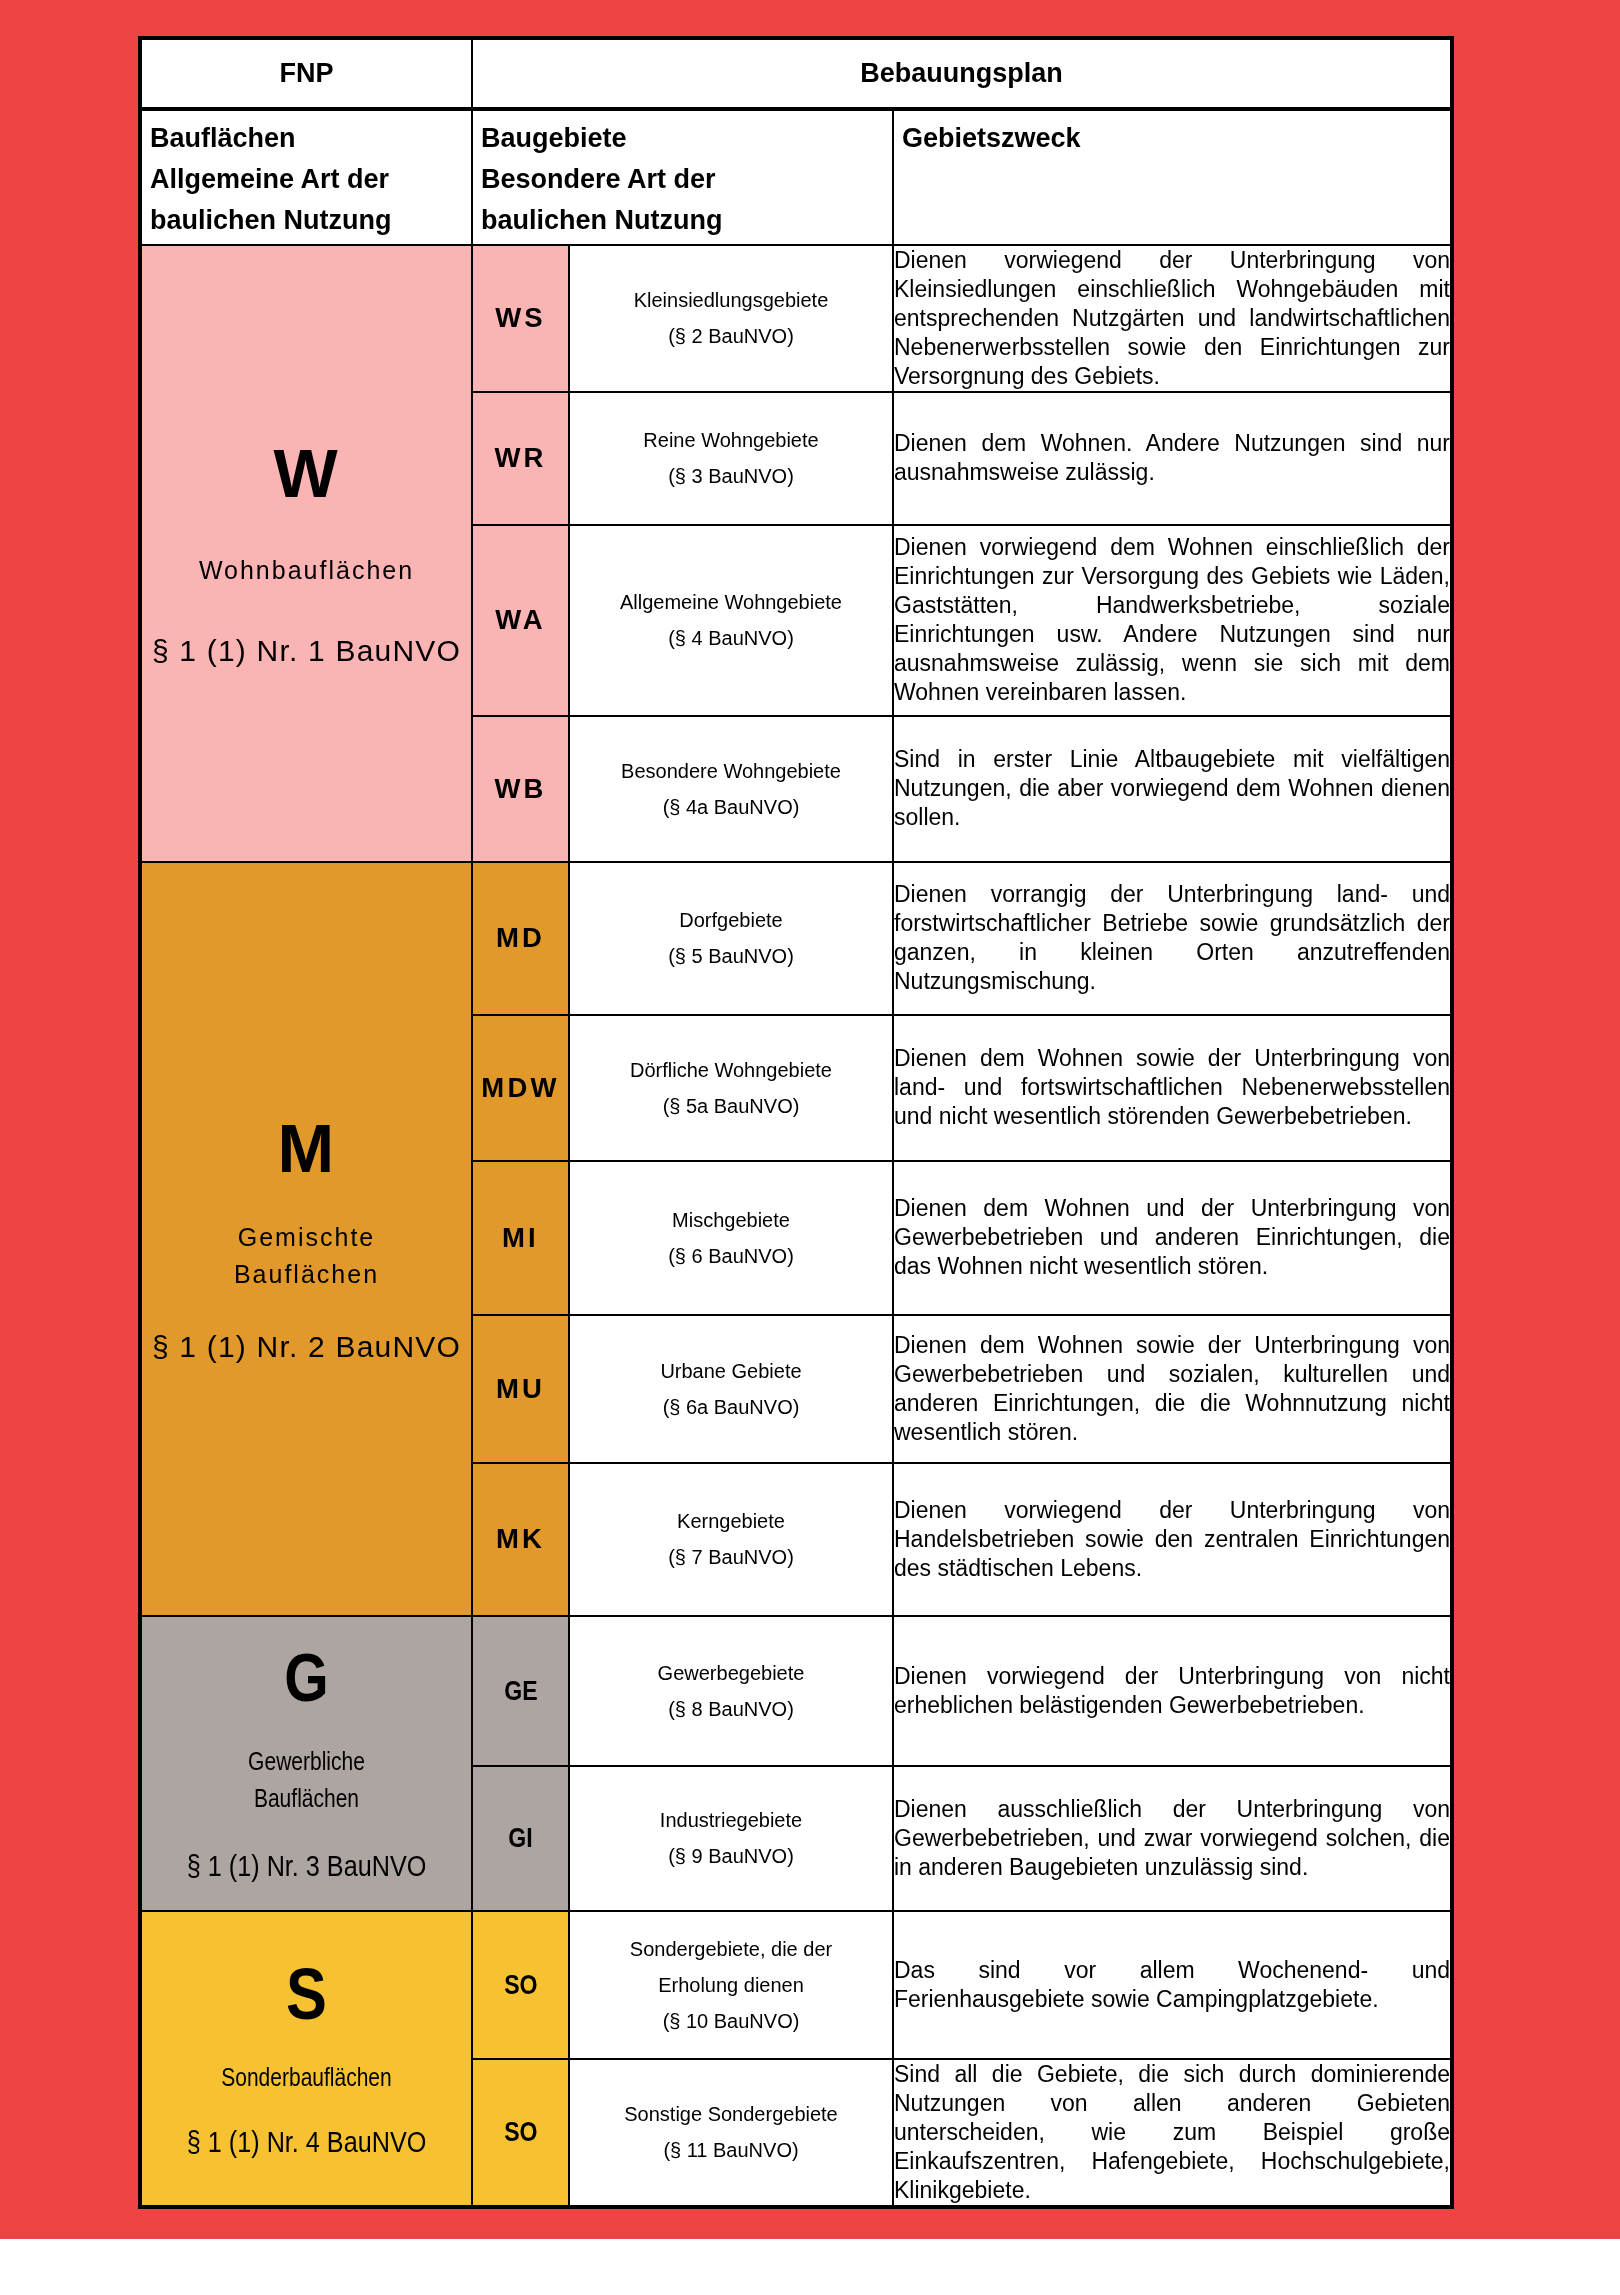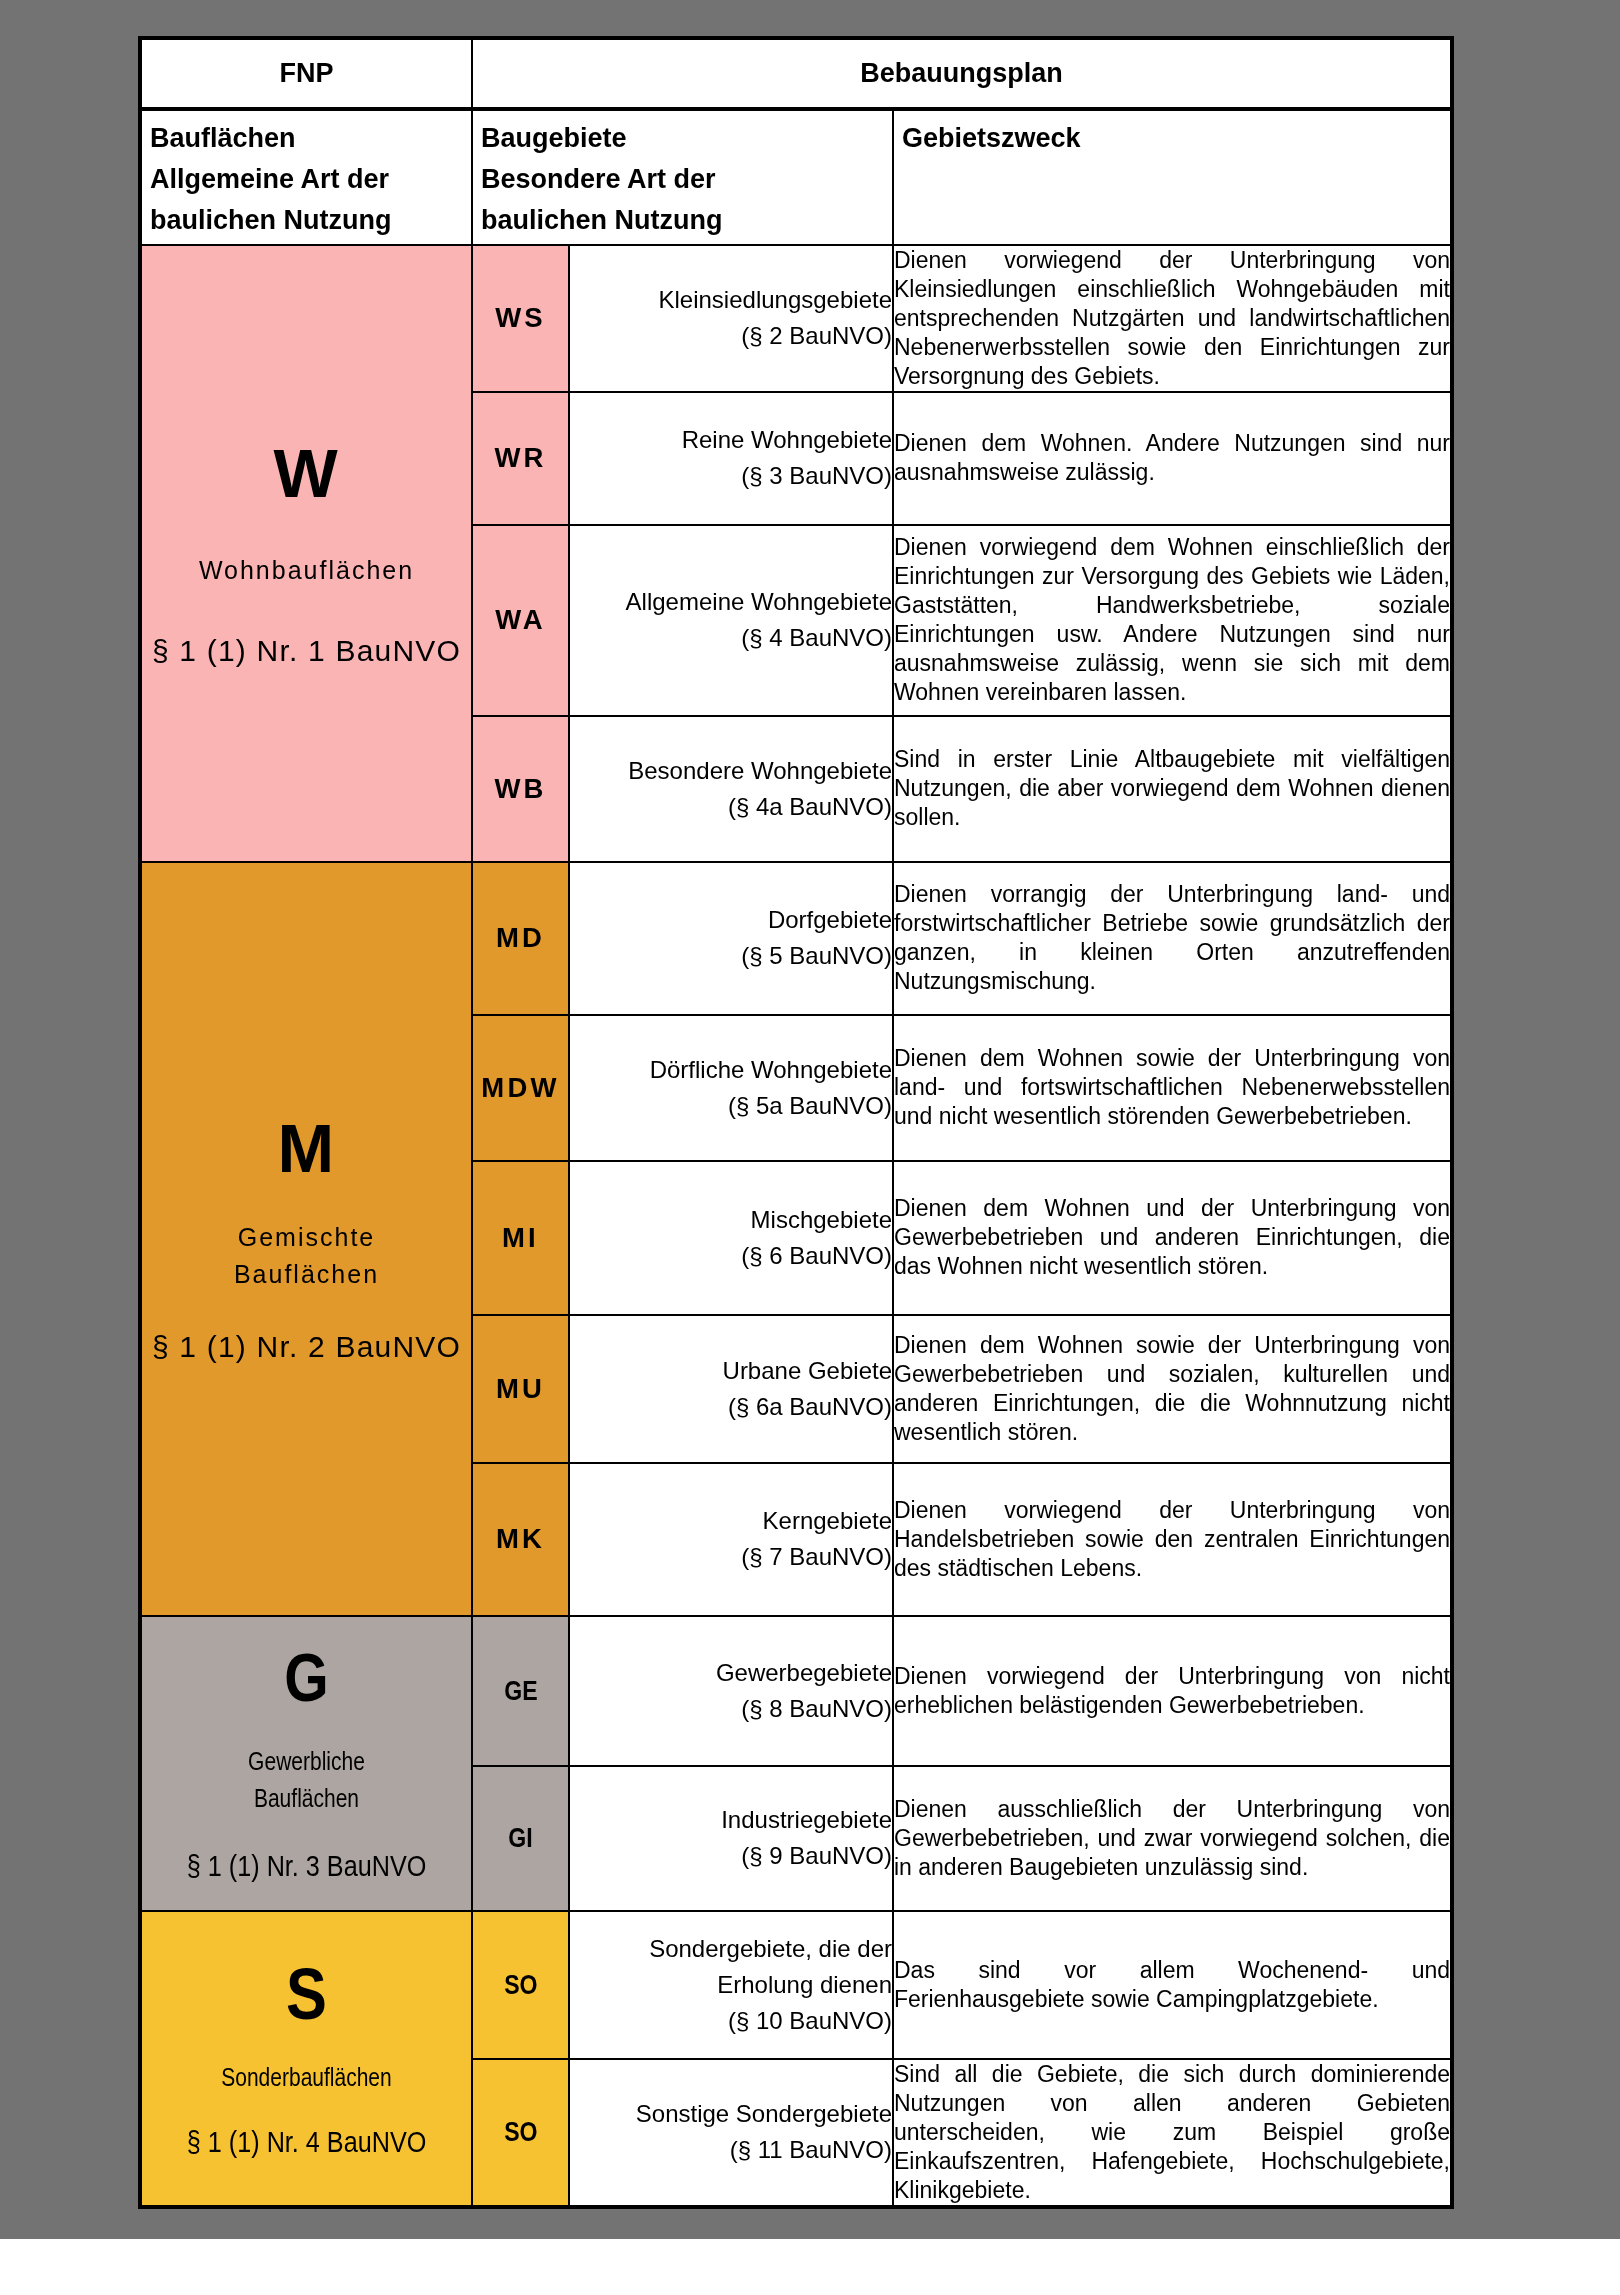--- a/index.html
+++ b/index.html
@@ -8,21 +8,21 @@
     background:#ffffff;
     width:1621px;
     height:2295px;
     font-family:"Liberation Sans","DejaVu Sans",sans-serif;
     color:#000;
   }
   .page{
     position:relative;
     width:1621px;
     height:2239px;
-    background:#737373;
+    background:#ef4444;
     overflow:hidden;
   }
   table.fnp{
     position:absolute;
     left:138px;
     top:36px;
     width:1313px;
     border-collapse:collapse;
     table-layout:fixed;
     border:4px solid #000;
@@ -101,22 +101,22 @@
   td.abbr{
     text-align:center;
     font-weight:bold;
     font-size:27.5px;
     letter-spacing:3.2px;
   }
   td.abbr .cond{letter-spacing:0;}
 
   td.gname{
     background:#fff;
-    text-align:right;
-    font-size:24px;
+    text-align:center;
+    font-size:20px;
     line-height:36px;
     margin-left:45px;
   }
   td.zweck{
     background:#fff;
     vertical-align:top;
     text-align:justify;
     font-size:23px;
     line-height:29px;
     padding:2.4px 4.9px 0 4.9px;

